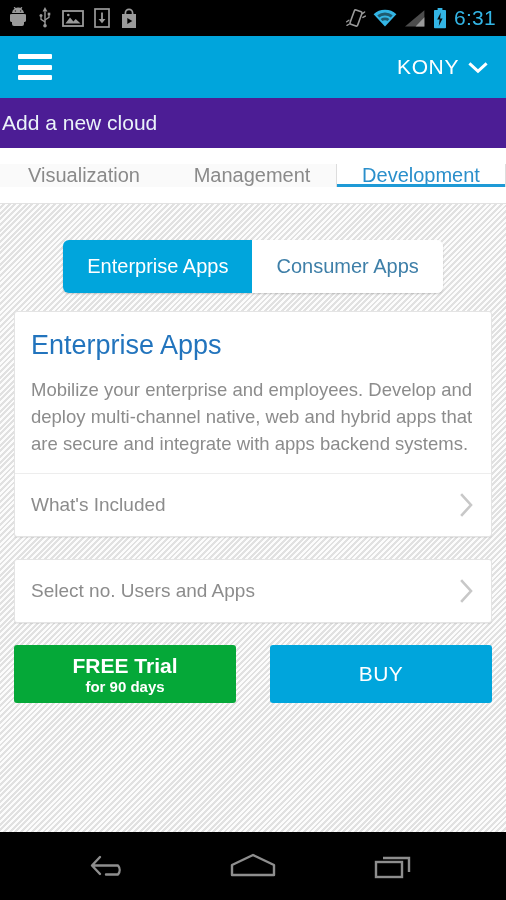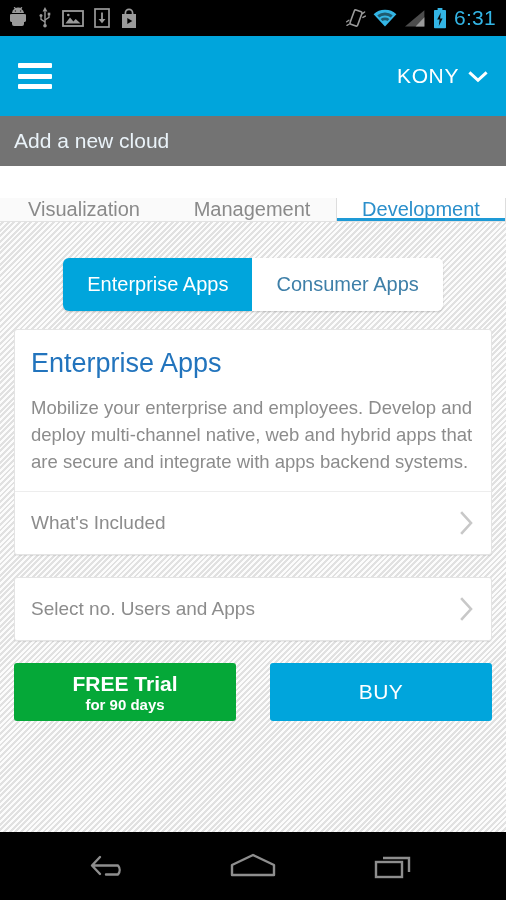--- a/index.html
+++ b/index.html
@@ -46,21 +46,21 @@
   .status-time {
     color: #33B5E5;
     font-size: 21px;
     letter-spacing: 0.3px;
     margin-left: 0;
     font-family: "Liberation Sans", sans-serif;
   }
 
   
   .app-bar {
-    height: 80px;
+    height: 62px;
     background: #00A5DC;
     display: flex;
     align-items: center;
     padding: 15px 18px;
     flex: 0 0 auto;
   }
   .hamburger {
     width: 34px;
     height: 26px;
     display: flex;
@@ -83,37 +83,37 @@
   }
   .account-name {
     color: #ffffff;
     font-size: 21px;
     letter-spacing: 0.6px;
   }
 
   
   .sub-header {
     height: 50px;
-    background: #737373;
-    display: flex;
-    align-items: center;
-    padding: 0 14px;
+    background: #4c1d95;
+    display: flex;
+    align-items: center;
+    padding: 0 2px;
     flex: 0 0 auto;
   }
   .sub-header-title {
     color: #EAF3F9;
     font-size: 21px;
   }
 
   
   .tab-bar {
     height: 56px;
     background: #FFFFFF;
     display: flex;
-    align-items: flex-end;
+    align-items: center;
     flex: 0 0 auto;
     border-bottom: 1px solid #E2E2E2;
   }
   .tab {
     flex: 1 1 0;
     display: flex;
     align-items: center;
     justify-content: center;
     font-size: 20px;
     color: #8A8A8A;

